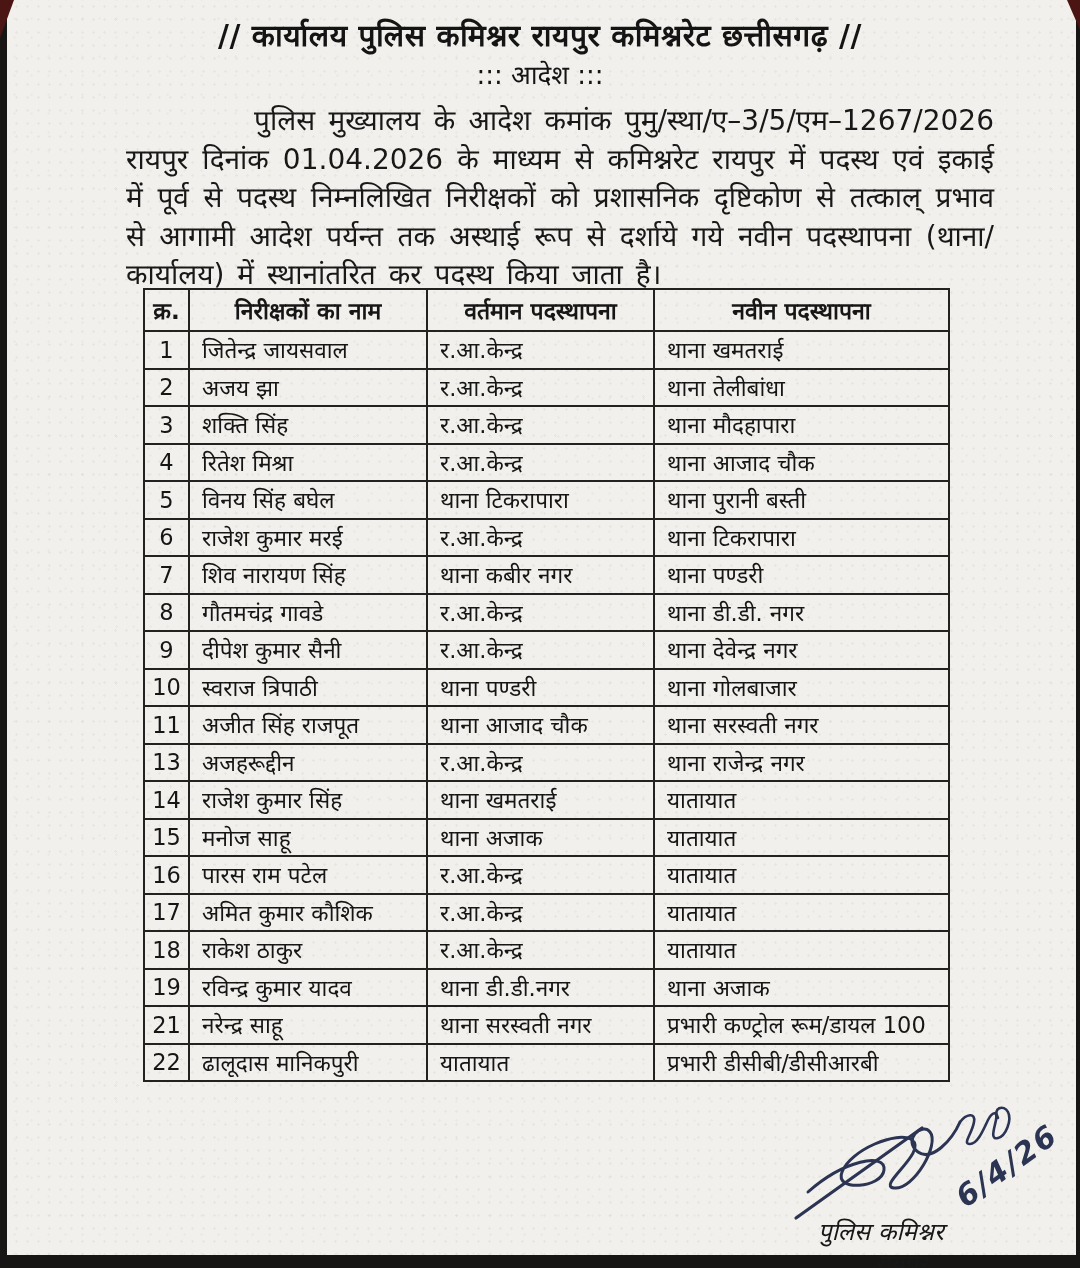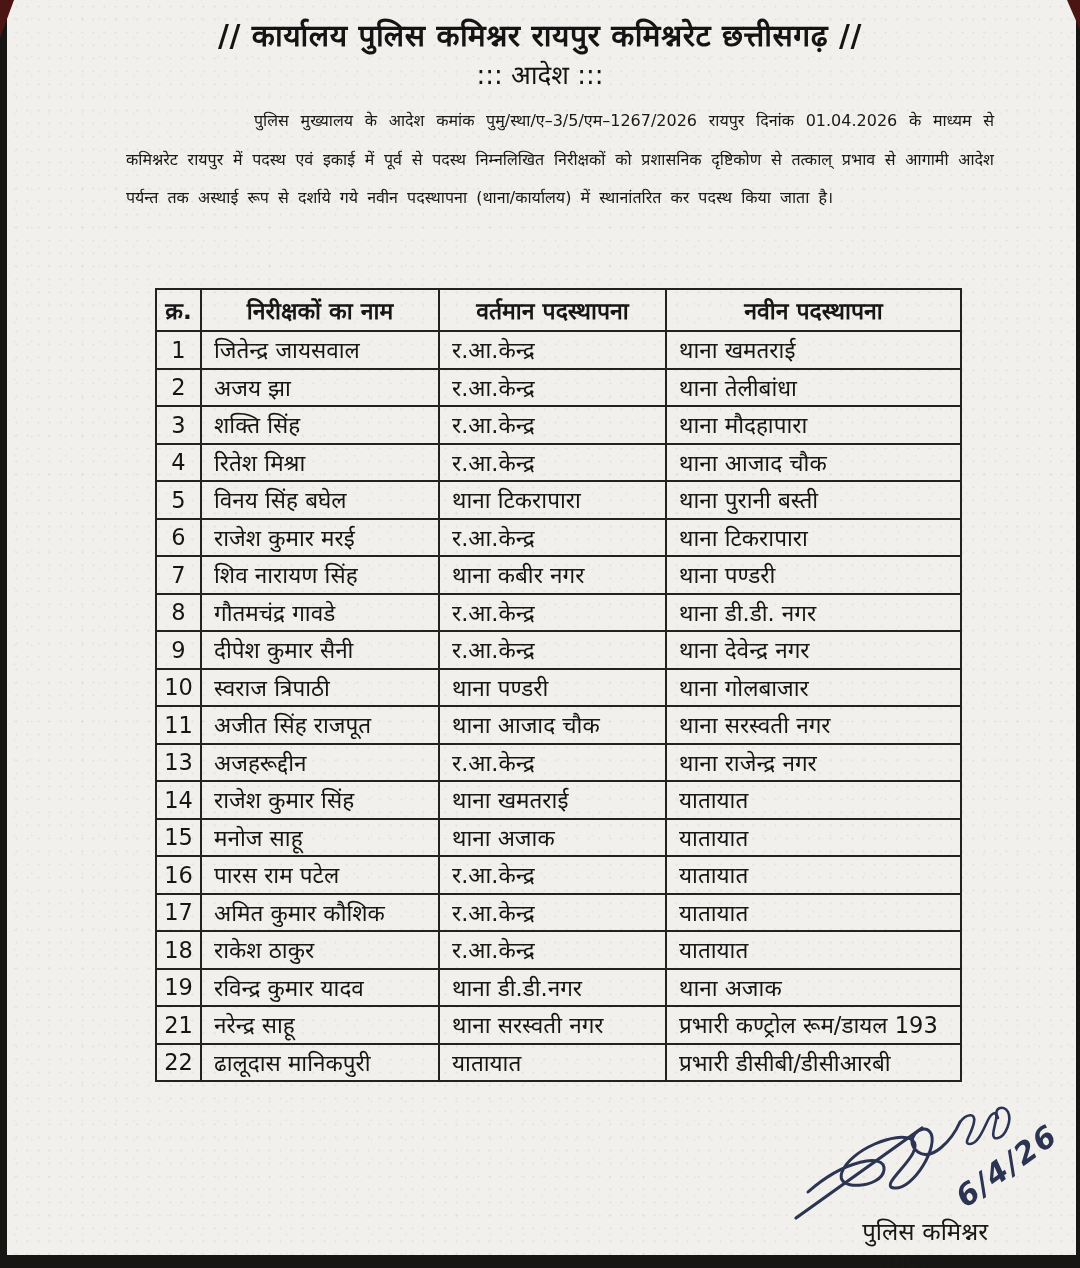--- a/index.html
+++ b/index.html
@@ -31,29 +31,29 @@
     position:absolute; top:14px; left:60px; width:960px;
     text-align:center; font-size:30px; font-weight:bold;
     letter-spacing:.5px; color:#141414;
   }
   .doc-subtitle{
     position:absolute; top:56px; left:60px; width:960px;
     text-align:center; font-size:26px; font-weight:normal; color:#141414;
   }
   .doc-body{
     position:absolute; top:102px; left:126px; width:868px;
-    font-size:16px; line-height:38.5px; text-align:justify;
+    font-size:28px; line-height:38.5px; text-align:justify;
     text-indent:128px; color:#181818;
     word-spacing:4px;
   }
 
   table.order-table{
     position:absolute; top:288px; left:143px; width:805px;
     border-collapse:collapse; table-layout:fixed;
-    font-size:22.5px; color:#161616;margin-left:12px;
+    font-size:22.5px; color:#161616;
   }
   .order-table th, .order-table td{
     border:2px solid #232220; overflow:hidden; white-space:nowrap;
   }
   .order-table th{ height:42px; font-weight:bold; font-size:23px; text-align:center; }
   .order-table td{ height:37.5px; padding-left:12px; font-weight:normal; }
   .order-table td.c0{ text-align:center; padding-left:0; }
   .order-table col.w0{ width:45px; }
   .order-table col.w1{ width:238px; }
   .order-table col.w2{ width:227px; }
@@ -61,21 +61,21 @@
 
   .sig-block{ position:absolute; left:790px; top:1090px; width:290px; height:178px; }
   .sig-scribble{ position:absolute; left:0; top:10px; }
   .sig-date{
     position:absolute; left:158px; top:58px;
     font-size:30px; color:#2c3453; font-style:italic; font-weight:bold;
     transform:rotate(-36deg); letter-spacing:2px; white-space:nowrap;
   }
   .sig-designation{
     position:absolute; left:28px; top:124px; width:170px;
-    text-align:right; font-size:24px; color:#181818; white-space:nowrap;
+    text-align:left; font-size:24px; color:#181818; white-space:nowrap;font-style:italic;
   }
   .sig-place{
     position:absolute; left:28px; top:156px; width:170px;
     text-align:center; font-size:24px; color:#181818;
   }
 </style>
 </head>
 <body>
 
 <div class="page">
@@ -211,21 +211,21 @@
         <tr>
           <td class="c0">19</td>
           <td class="c1">रविन्द्र कुमार यादव</td>
           <td class="c2">थाना डी.डी.नगर</td>
           <td class="c3">थाना अजाक</td>
         </tr>
         <tr>
           <td class="c0">21</td>
           <td class="c1">नरेन्द्र साहू</td>
           <td class="c2">थाना सरस्वती नगर</td>
-          <td class="c3">प्रभारी कण्ट्रोल रूम/डायल 193</td>
+          <td class="c3">प्रभारी कण्ट्रोल रूम/डायल 100</td>
         </tr>
         <tr>
           <td class="c0">22</td>
           <td class="c1">ढालूदास मानिकपुरी</td>
           <td class="c2">यातायात</td>
           <td class="c3">प्रभारी डीसीबी/डीसीआरबी</td>
         </tr>
       </tbody>
   </table>
 

